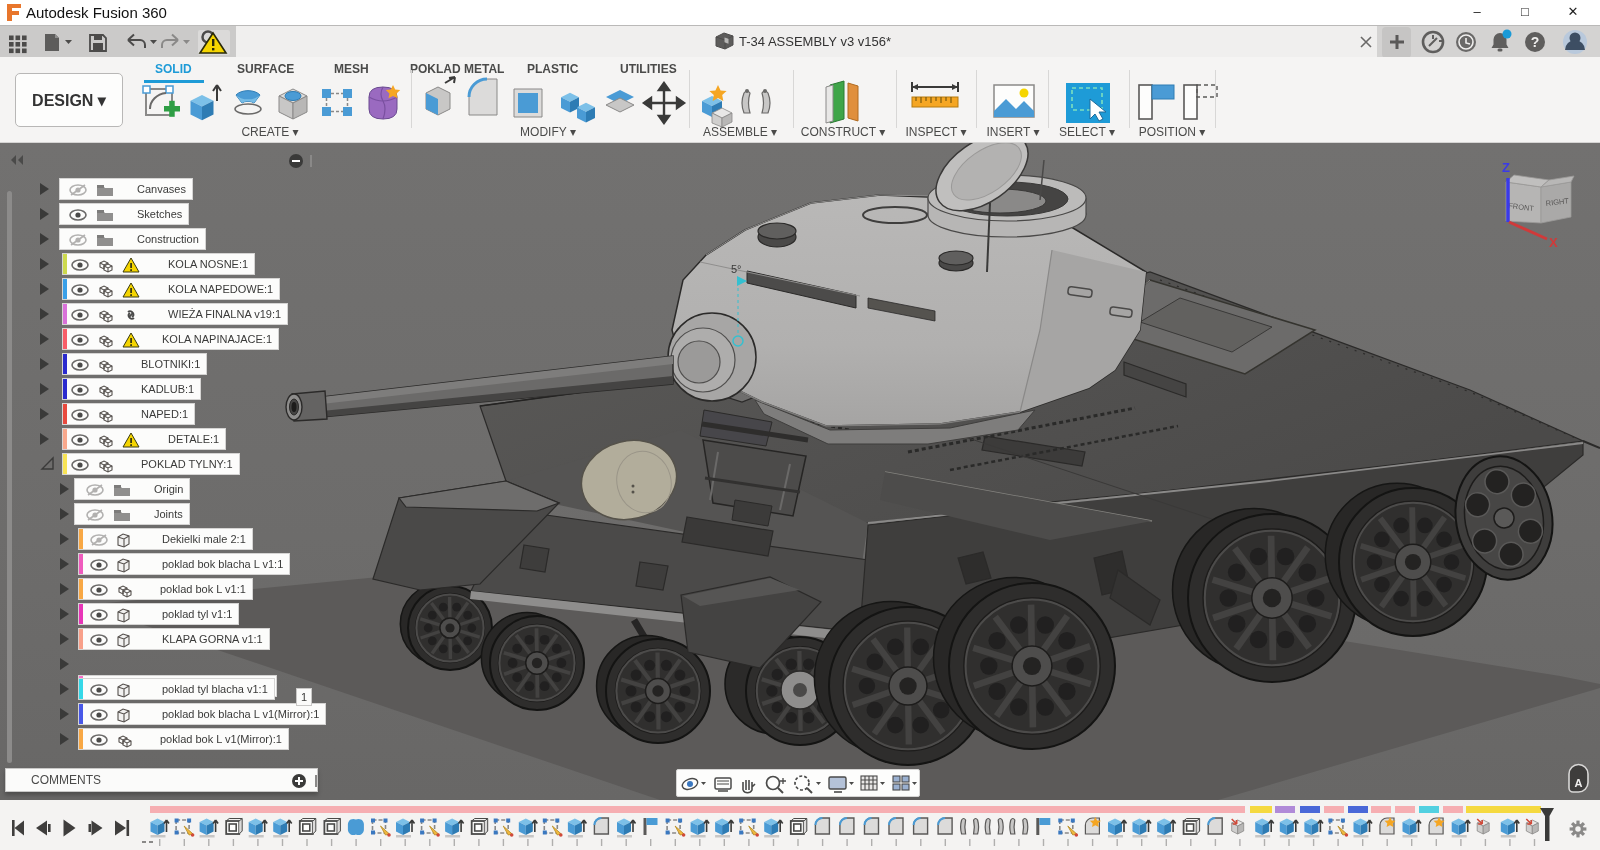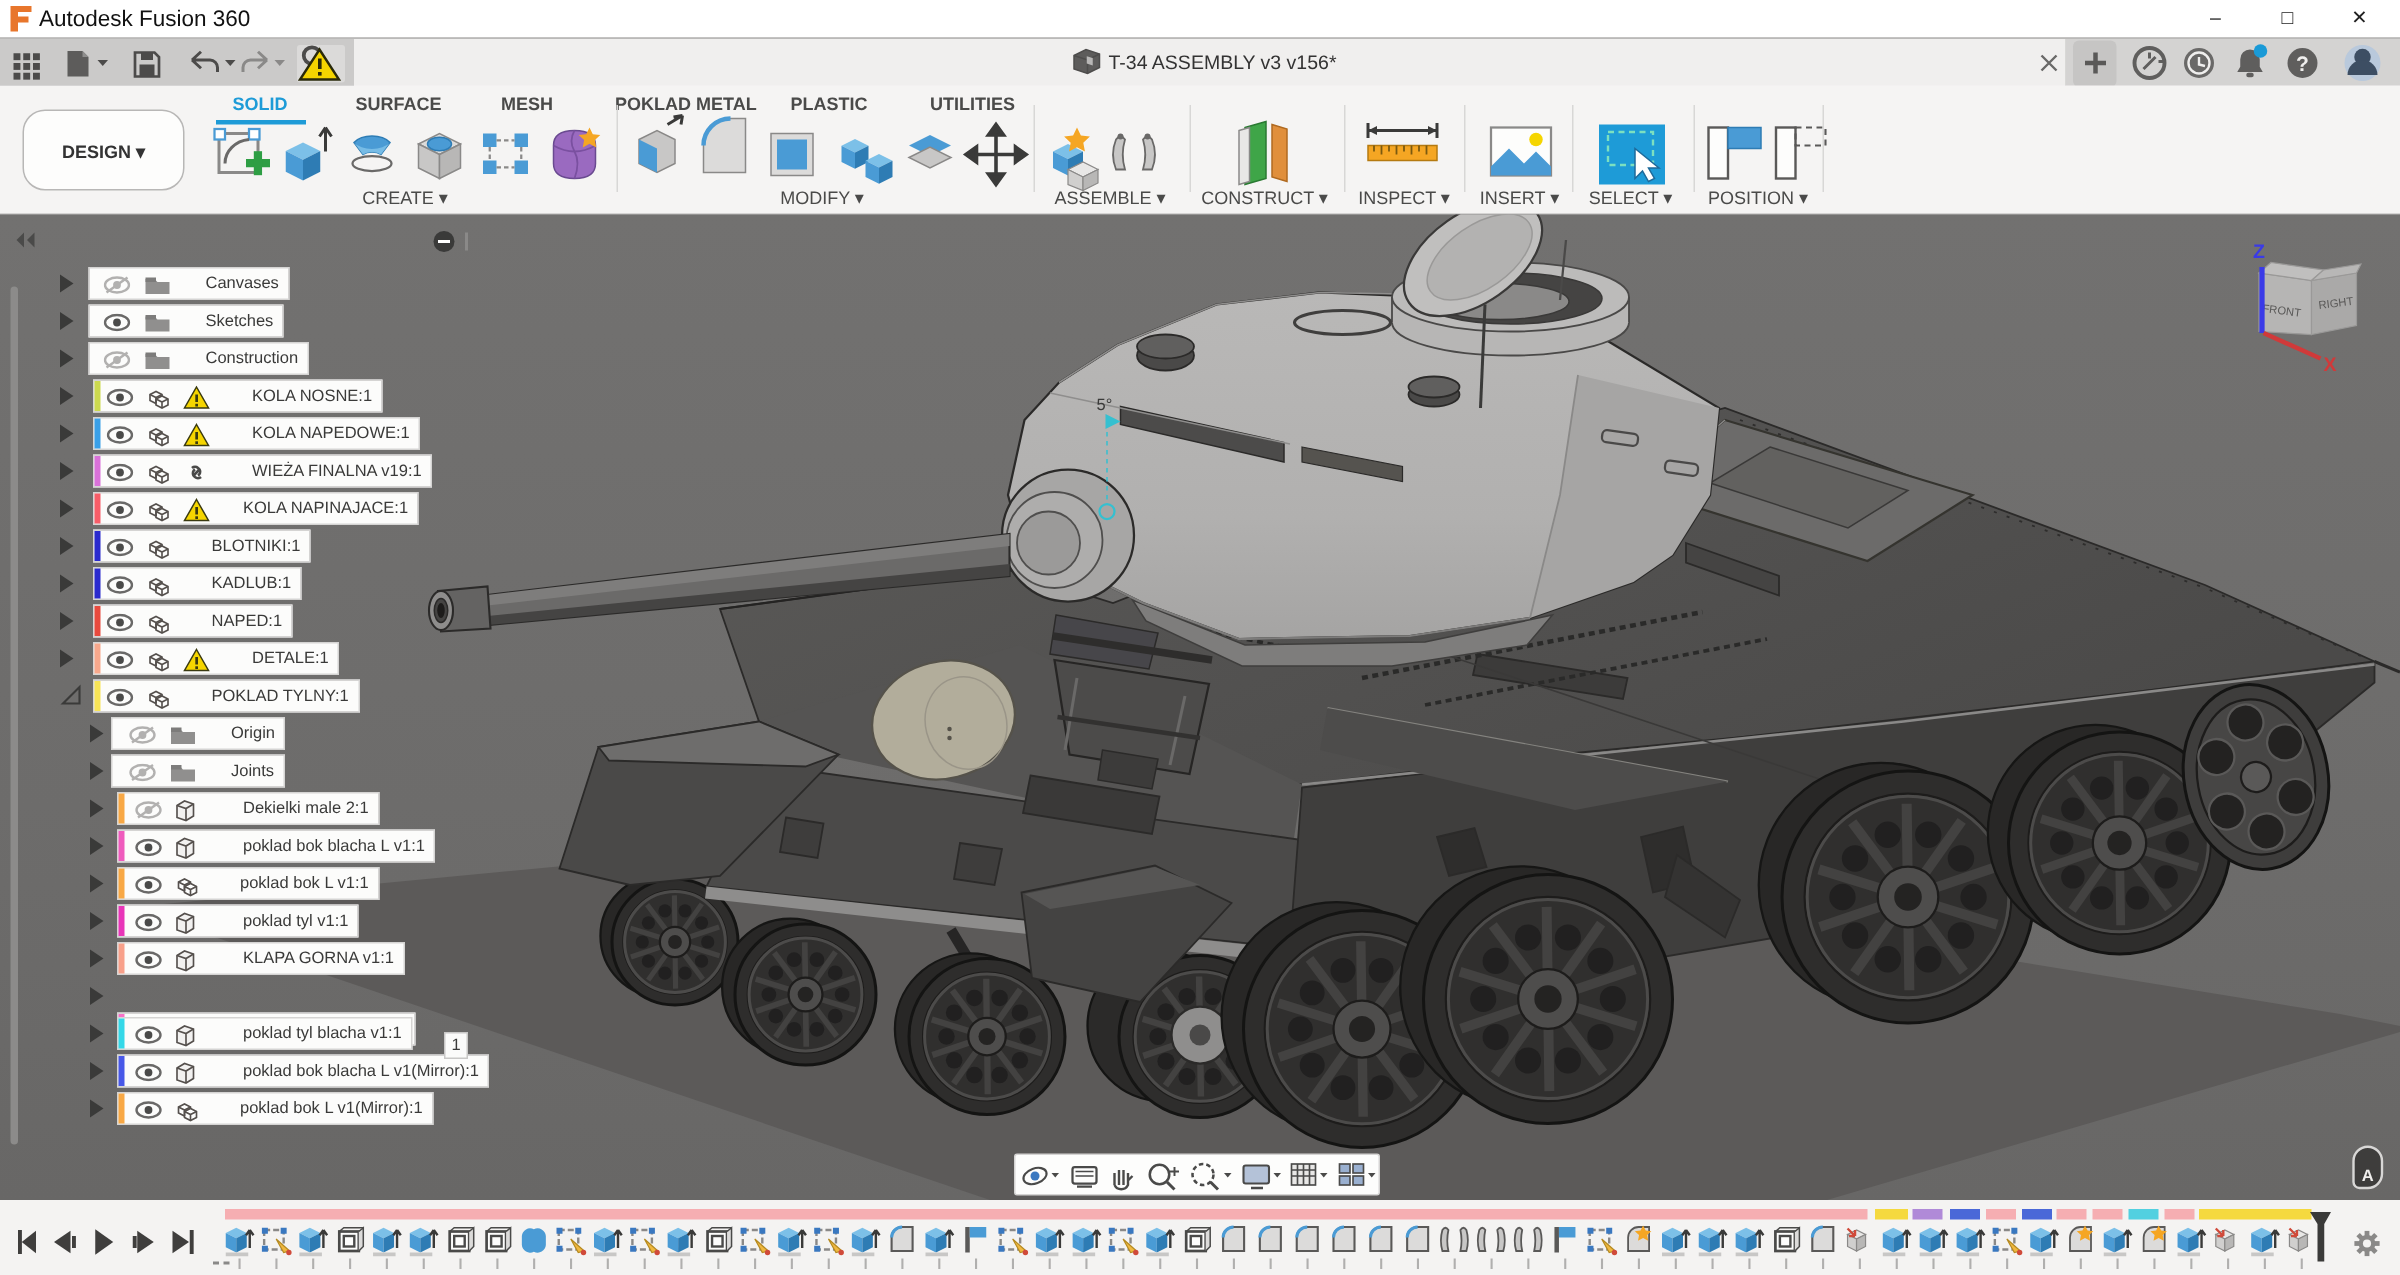--- a/index.html
+++ b/index.html
@@ -9,21 +9,21 @@
 #titlebar{position:absolute;left:0;top:0;width:1600px;height:25px;background:#ffffff;}
 #titlebar .ttext{position:absolute;left:26px;top:4px;font-size:15px;color:#111;}
 .winbtn{position:absolute;top:0;width:46px;height:25px;text-align:center;line-height:24px;font-size:13px;color:#222;}
 
 #toolbar{position:absolute;left:0;top:25px;width:1600px;height:32px;background:#cbcac9;border-top:1px solid #bab9b8;}
 #tbtab{position:absolute;left:236px;top:0;width:1141px;height:32px;background:#f0efee;}
 #tbright{position:absolute;left:1377px;top:0;width:223px;height:32px;background:#d4d3d2;}
 #tabtitle{position:absolute;left:739px;top:8px;font-size:13px;color:#333;}
 
 #ribbon{position:absolute;left:0;top:57px;width:1600px;height:86px;background:#f5f4f3;border-bottom:1px solid #d5d4d3;}
-#designbtn{position:absolute;left:15px;top:16px;width:108px;height:54px;background:#fdfdfc;border:1px solid #b8b7b6;border-radius:15px;text-align:center;line-height:54px;font-size:12px;font-weight:bold;color:#333;}
+#designbtn{position:absolute;left:15px;top:16px;width:108px;height:54px;background:#fdfdfc;border:1px solid #b8b7b6;border-radius:5px;text-align:center;line-height:54px;font-size:16px;font-weight:bold;color:#333;}
 .rtab{position:absolute;top:5px;font-size:12px;font-weight:bold;color:#4a4a49;}
 .rtab.active{color:#1e9bd7;}
 #solidline{position:absolute;left:144px;top:23px;width:60px;height:3px;background:#1e9bd7;}
 .glabel{position:absolute;top:68px;font-size:12px;color:#4a4a49;transform:translateX(-50%);white-space:nowrap;}
 .gsep{position:absolute;top:13px;width:1px;height:58px;background:#d8d7d6;}
 
 #viewport{position:absolute;left:0;top:143px;width:1600px;height:657px;background:#6f6e6d;}
 
 #bheader{position:absolute;left:5px;top:6px;width:312px;height:23px;background:#fbfbfa;border:1px solid #c9c8c7;font-size:12px;color:#4a4a49;}
 #bheader .btxt{position:absolute;left:26px;top:4px;}
@@ -837,20 +837,29 @@
         <svg style="position:absolute;left:288px;top:10px" width="30" height="16">
           <circle cx="8" cy="8" r="7" fill="#3a3a39"></circle>
           <rect x="4" y="7" width="8" height="2" fill="#fff"></rect>
           <rect x="22" y="2" width="2" height="12" fill="#8a8988"></rect>
         </svg>
         <svg style="position:absolute;left:8px;top:10px" width="20" height="14">
           <path d="M8 2 L3 7 L8 12 Z" fill="#4a4a49"></path>
           <path d="M15 2 L10 7 L15 12 Z" fill="#4a4a49"></path>
         </svg>
       </div>
+    <div id="comments">
+        <span class="ctxt">COMMENTS</span>
+        <svg style="position:absolute;left:285px;top:4px" width="32" height="16">
+          <circle cx="8" cy="8" r="7" fill="#3a3a39"></circle>
+          <rect x="4" y="7" width="8" height="2" fill="#fff"></rect>
+          <rect x="7" y="4" width="2" height="8" fill="#fff"></rect>
+          <rect x="24" y="2" width="2" height="12" fill="#8a8988"></rect>
+        </svg>
+      </div>
     <div id="navbar">
         <svg width="244" height="28" style="position:absolute;left:0;top:0">
           <ellipse cx="13" cy="14" rx="8" ry="5" fill="none" stroke="#4a4a49" stroke-width="1.4" transform="rotate(-20 13 14)"></ellipse>
           <circle cx="13" cy="14" r="3" fill="#3a78c0"></circle>
           <path d="M24 12 l5 0 -2.5 3 Z" fill="#4a4a49"></path>
           <rect x="38" y="8" width="16" height="11" rx="1.5" fill="none" stroke="#4a4a49" stroke-width="1.5"></rect>
           <path d="M40 11 l12 0 M40 14 l12 0" stroke="#4a4a49" stroke-width="1"></path>
           <path d="M41 21 l10 0" stroke="#4a4a49" stroke-width="1.5"></path>
           <path d="M66 20 l0 -8 m3 8 l0 -10 m3 10 l0 -10 m3 10 l0 -8 m-9 8 a5 5 0 0 0 9 0 l0 -3 l3 -3" fill="none" stroke="#4a4a49" stroke-width="1.6"></path>
           <circle cx="96" cy="13" r="6.5" fill="none" stroke="#4a4a49" stroke-width="1.7"></circle>

